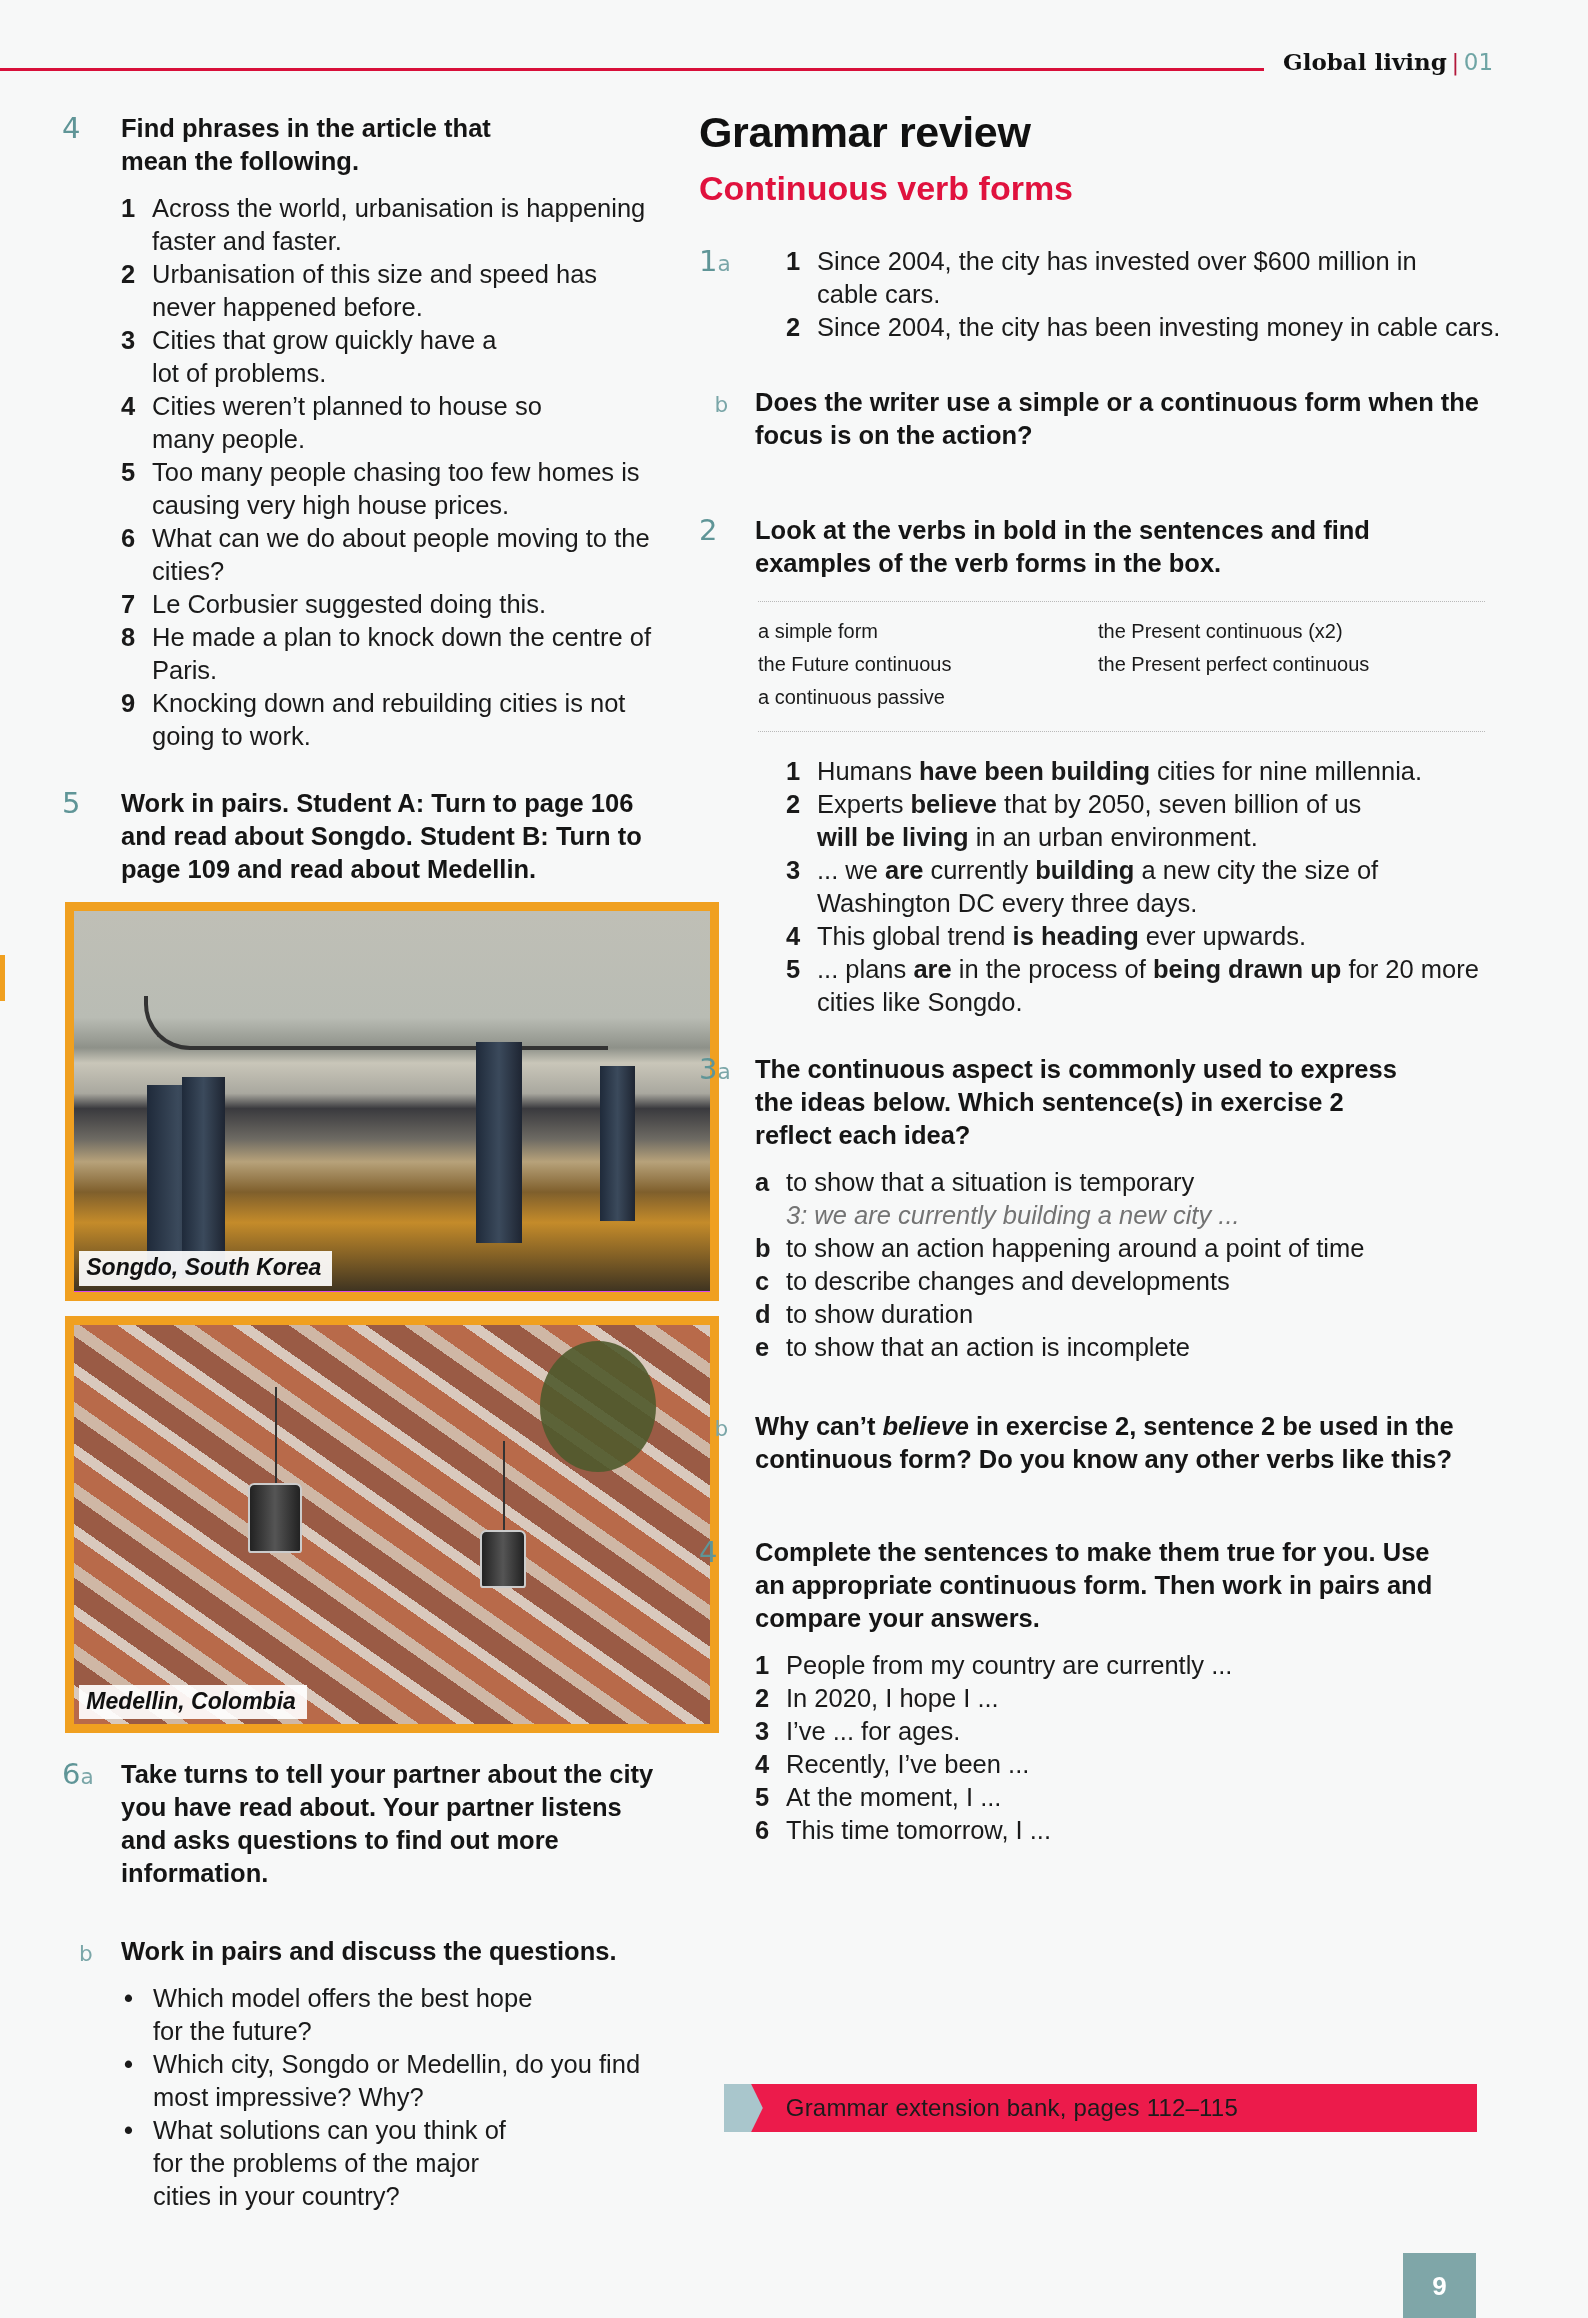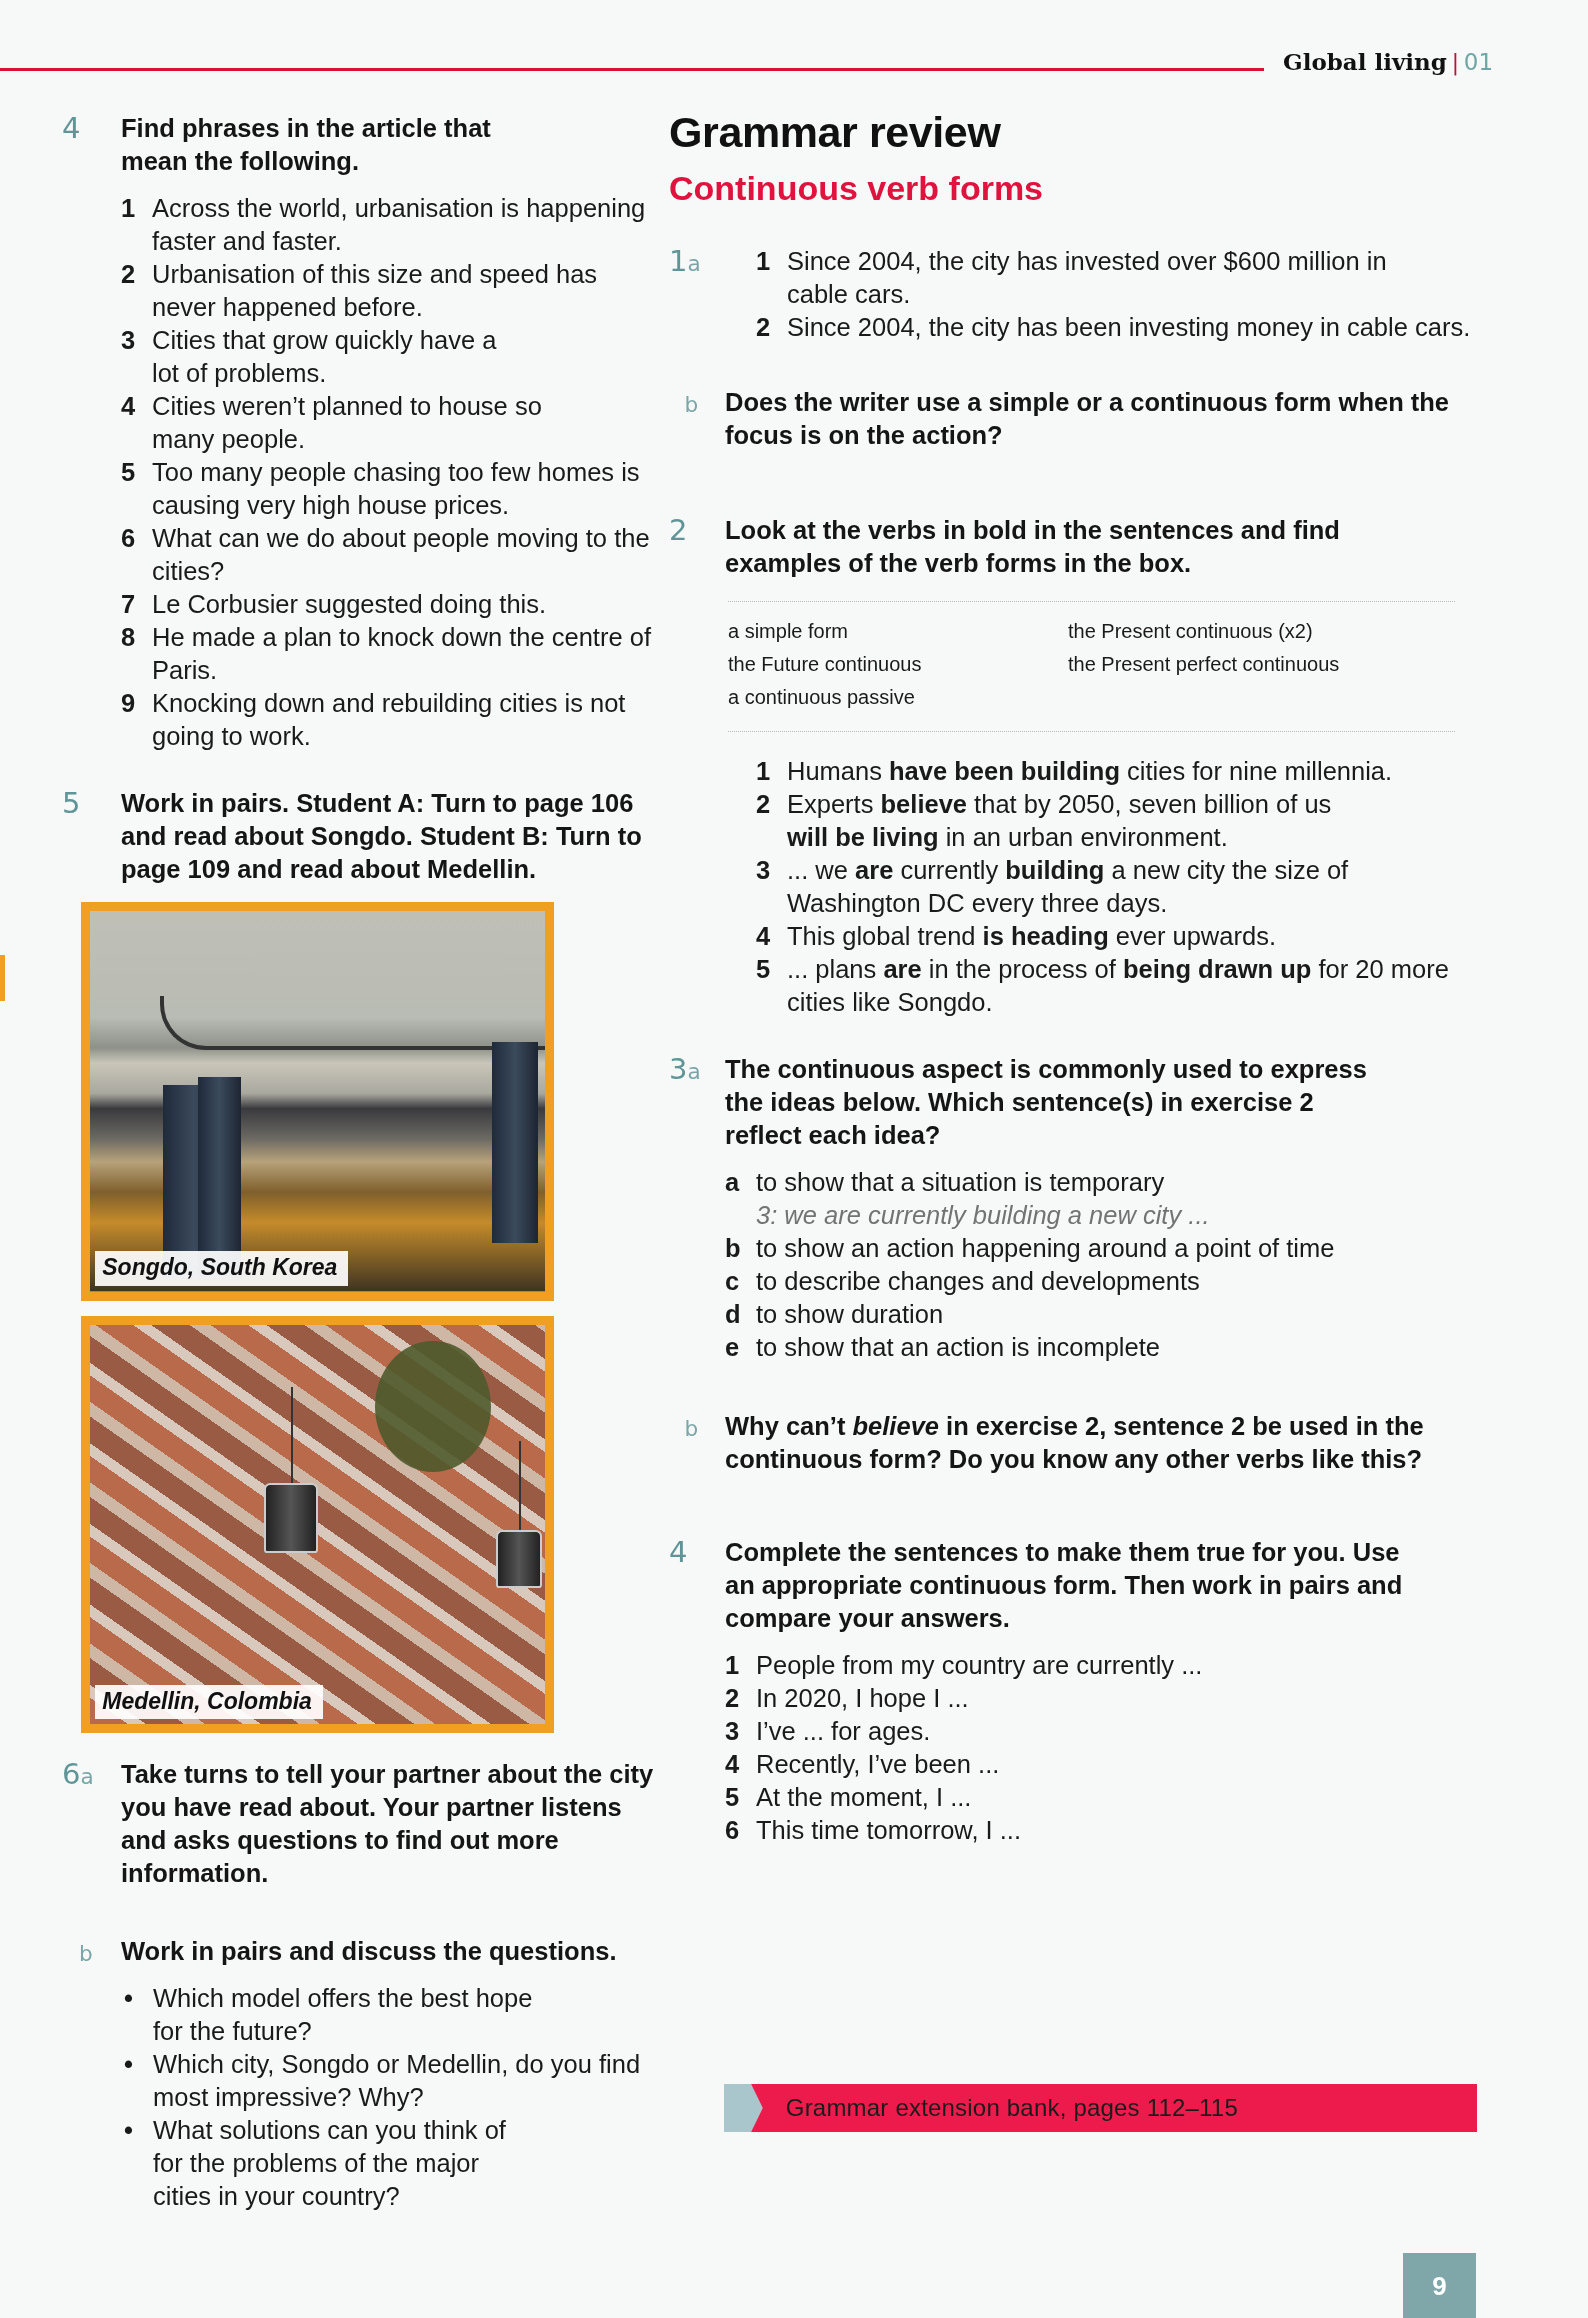--- a/index.html
+++ b/index.html
@@ -18,21 +18,21 @@
   .running-head {
     position: absolute; left: 1283px; top: 48px;
     font-family: "DejaVu Serif", "Liberation Serif", serif;
     font-weight: bold; font-size: 23px; color: #111;
     white-space: nowrap;
   }
   .running-head .sep { color: #b2183a; margin: 0 4.6px; font-weight: normal; }
   .running-head .unit { color: #6fa5a5; font-weight: normal; font-family: "DejaVu Sans", sans-serif; }
 
   .col-left { position: absolute; left: 62px; top: 112px; width: 603px; }
-  .col-right { position: absolute; left: 669px; top: 108px; width: 812px; }
+  .col-right { position: absolute; left: 699px; top: 108px; width: 812px; }
 
   .ex { position: relative; padding-left: 59px; }
   .ex-num {
     position: absolute; left: 0; top: 0;
     font-size: 29px; color: #5f9597; font-family: "DejaVu Sans", sans-serif;
     line-height: 32px;
   }
   .ex-num .sub { font-size: 21.6px; color: #7aa6a8; }
   .rubric { font-weight: bold; font-size: 25.5px; line-height: 33px; color: #151515; }
   .list { margin-top: 14px; }
@@ -47,22 +47,22 @@
   .title {
     font-size: 43px; font-weight: bold; color: #111; line-height: 49px;
     letter-spacing: -0.4px;
   }
   .subtitle {
     font-size: 34px; font-weight: bold; color: #e0123e; line-height: 40px;
     margin-top: 10.8px;
   }
 
   .photo-frame {
-    position: relative; border: 9.3px solid #f0a020; background: #22c55e;
-    width: 473px; margin-left: 19px;
+    position: relative; border: 9.3px solid #f0a020; background: #d946ef;
+    width: 654px; margin-left: 3px;
   }
   .photo {
     width: 100%; height: 100%; position: relative; overflow: hidden;
   }
   .photo.songdo {
     height: 371px;
     background:
       linear-gradient(180deg, #bfbfb6 0%, #b9bcb4 28%, #8e9189 36%, #c9c6b9 40%, #a9a89f 48%, #3a3a3e 52%, #6d6a63 60%, #b7a27a 66%, #7f5f2c 74%, #c48b2a 82%, #3f3421 100%);
   }
   .photo.songdo .tower { position: absolute; background: linear-gradient(90deg,#1f2a3a,#3b4a5c,#1e2532); }

